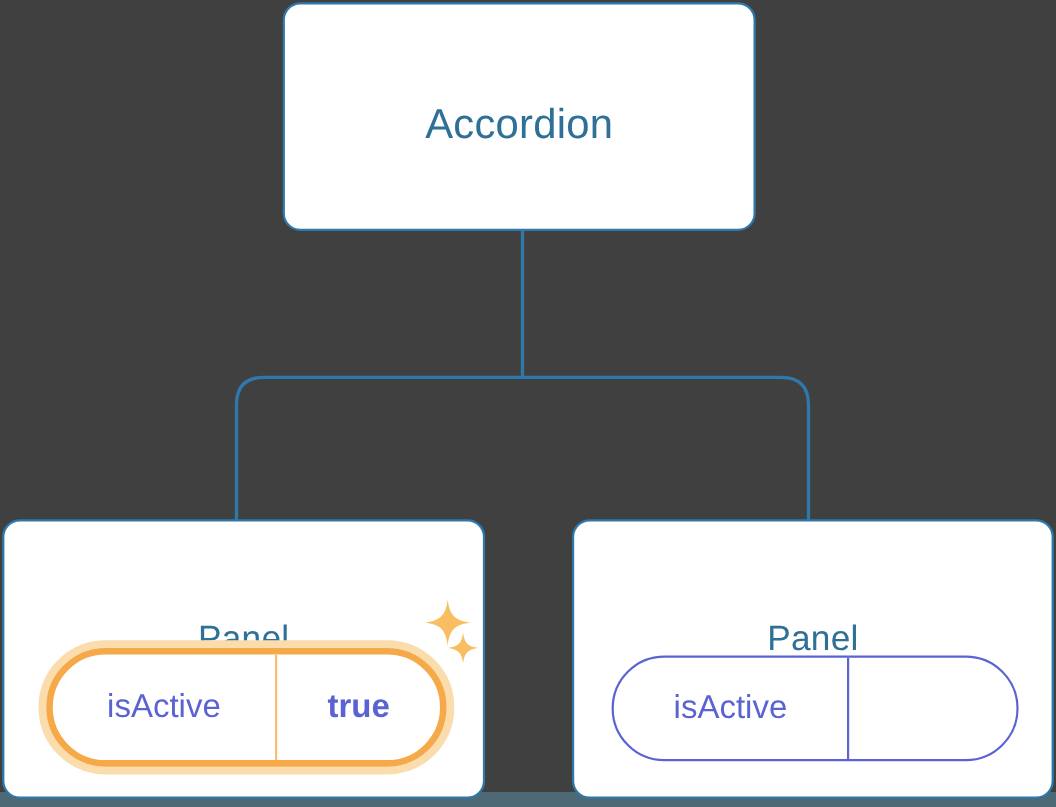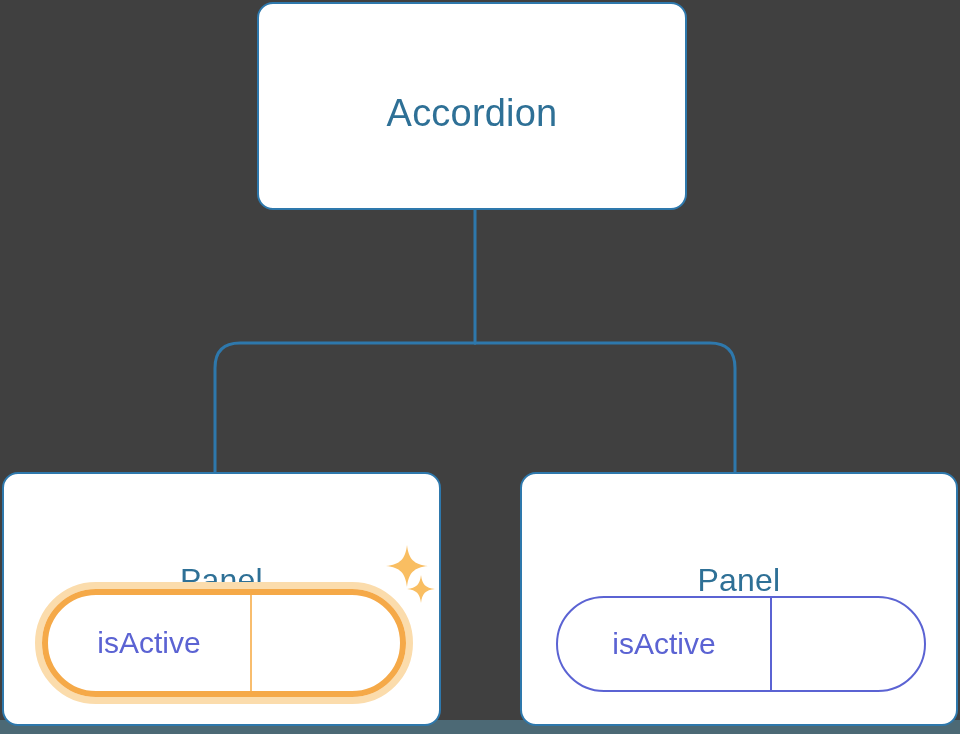--- a/index.html
+++ b/index.html
@@ -199,20 +199,21 @@
     <div class="node-title">Accordion</div>
   </div>
 
   <div class="node panel" id="node-panel-left">
     <div class="node-title">Panel</div>
 
     <div class="prop-pill-wrap">
       <div class="pill-glow"></div>
       <div class="prop-pill highlight">
         <div class="prop-key">isActive</div>
+        <div class="prop-val">true</div>
       </div>
     </div>
   </div>
 
   <svg class="sparkle" id="sparkle-large" viewBox="0 0 100 100">
     <path d="M50 0 C54 34 66 46 100 50 C66 54 54 66 50 100 C46 66 34 54 0 50 C34 46 46 34 50 0 Z" fill="#f9be62"></path>
   </svg>
   <svg class="sparkle" id="sparkle-small" viewBox="0 0 100 100">
     <path d="M50 0 C54 34 66 46 100 50 C66 54 54 66 50 100 C46 66 34 54 0 50 C34 46 46 34 50 0 Z" fill="#f9be62"></path>
   </svg>

